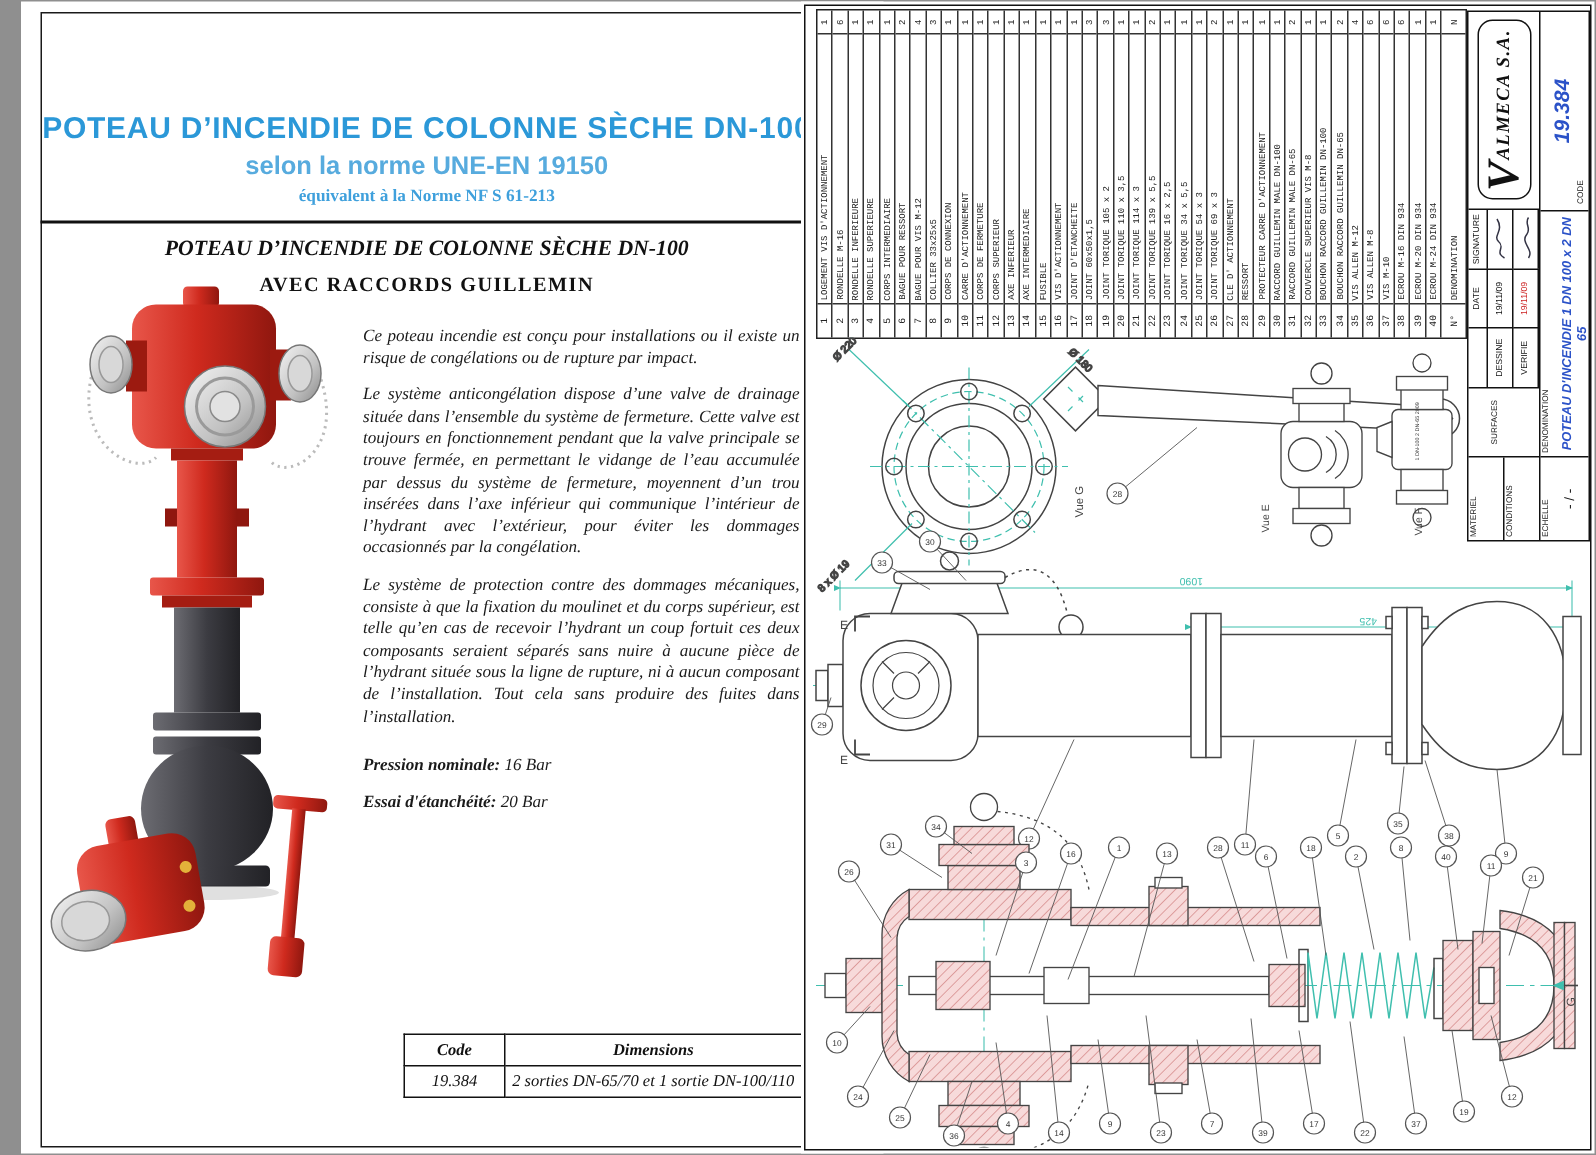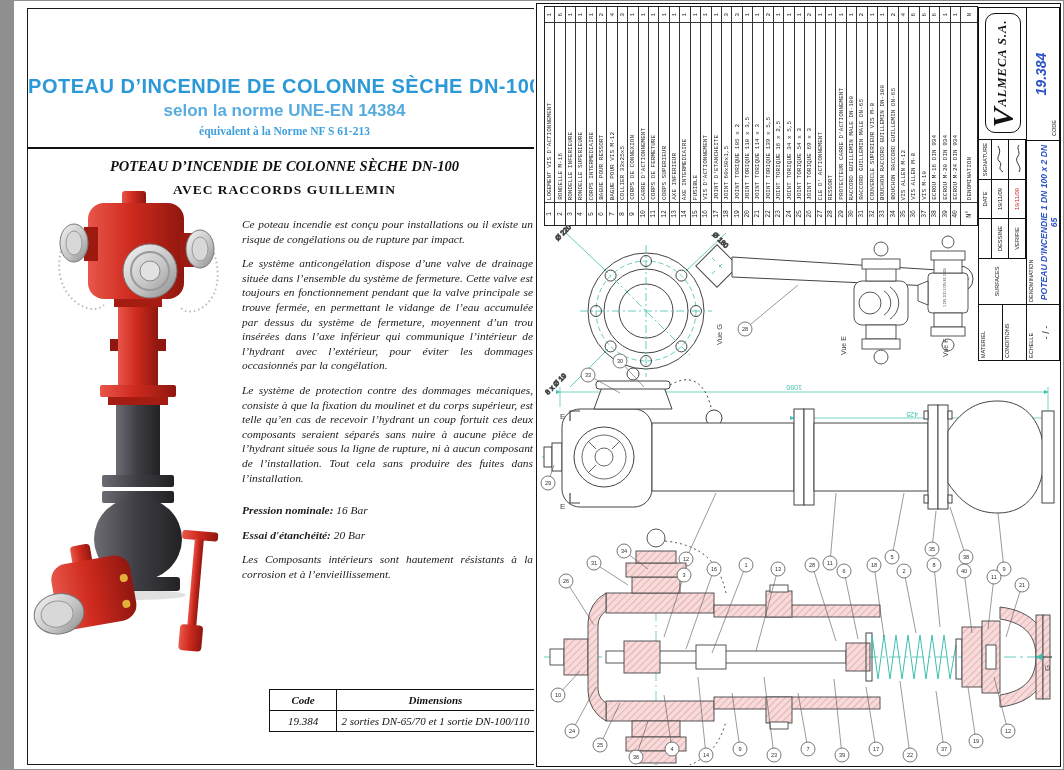--- a/index.html
+++ b/index.html
@@ -65,21 +65,21 @@
   .codec .val{display:block;text-align:center;font-size:14px;font-weight:bold;font-style:italic;color:#2b52c8;margin-top:6px;}
   .codec .tb-lbl{position:absolute;left:2px;bottom:1px;}
   svg text{font-family:"Liberation Sans",sans-serif;}
 </style>
 </head>
 <body>
 
 <div class="page" id="page-left">
   <div class="doc-border"></div>
   <div class="blue-t1">POTEAU D’INCENDIE DE COLONNE SÈCHE DN-100</div>
-  <div class="blue-t2">selon la norme UNE-EN 14384</div>
+  <div class="blue-t2">selon la norme UNE-EN 19150</div>
   <div class="blue-t3">équivalent à la Norme NF S 61-213</div>
   <div class="doc-rule"></div>
   <div class="head1 serif">POTEAU D’INCENDIE DE COLONNE SÈCHE DN-100</div>
   <div class="head2 serif">AVEC RACCORDS GUILLEMIN</div>
 
   <svg style="position:absolute;left:18px;top:186px;" width="212" height="492" viewBox="0 0 212 492">
     <defs>
       <linearGradient id="rg" x1="0" y1="0" x2="1" y2="0">
         <stop offset="0" stop-color="#e8564a"></stop>
           <stop offset=".45" stop-color="#cf2a1e"></stop>
@@ -138,21 +138,20 @@
       <rect x="14" y="102" width="23" height="26" rx="4" fill="url(#rg)"></rect>
     </g>
   </svg>
 
   <div class="doc-text serif">
     <p>Ce poteau incendie  est conçu pour installations ou il existe un risque de congélations ou de rupture par impact.</p>
     <p>Le système anticongélation dispose d’une valve de drainage située dans l’ensemble du système de fermeture. Cette valve est toujours en fonctionnement pendant que la valve principale se trouve fermée, en permettant le vidange de l’eau accumulée par dessus du système de fermeture, moyennent d’un trou insérées dans l’axe inférieur qui communique l’intérieur de l’hydrant avec l’extérieur, pour éviter les dommages occasionnés par la congélation.</p>
     <p>Le système de protection contre des dommages mécaniques, consiste à que la fixation du moulinet et du corps supérieur, est telle qu’en cas de recevoir l’hydrant un coup fortuit ces deux composants seraient séparés sans nuire à aucune pièce de l’hydrant située sous la ligne de rupture, ni à aucun composant de l’installation. Tout cela sans produire des fuites dans l’installation.</p>
     <p class="spec" style="margin-top:18px;"><b>Pression nominale:</b><span>  16 Bar</span></p>
     <p class="spec"><b>Essai d'étanchéité:</b><span>  20 Bar</span></p>
-    <p class="doc-close">Les Composants intérieurs sont hautement résistants à la corrosion et à l’envieillissement.</p>
   </div>
 
   <table class="doc-table">
     <tbody>
         <tr>
       <td class="hd c1">Code</td>
       <td class="hd">Dimensions</td>
     </tr>
     <tr>
       <td>19.384</td>

